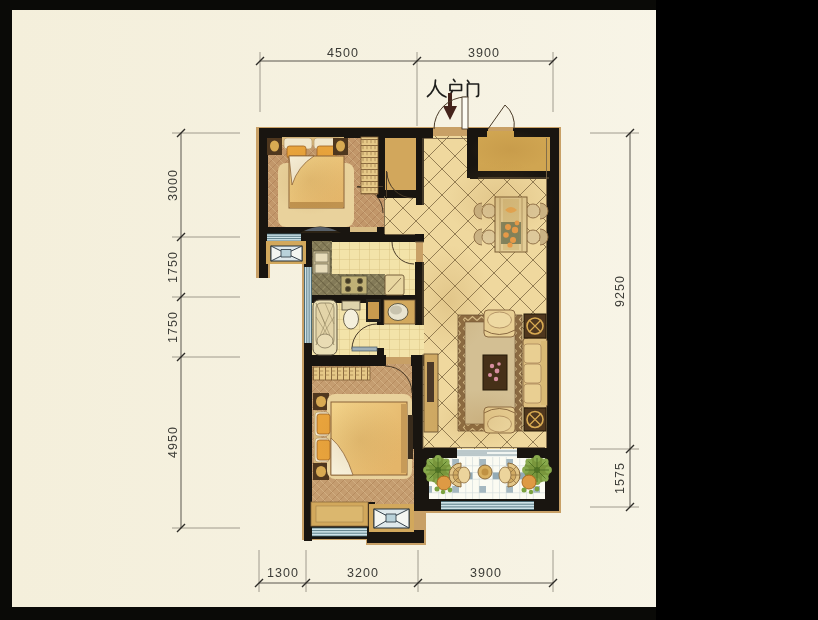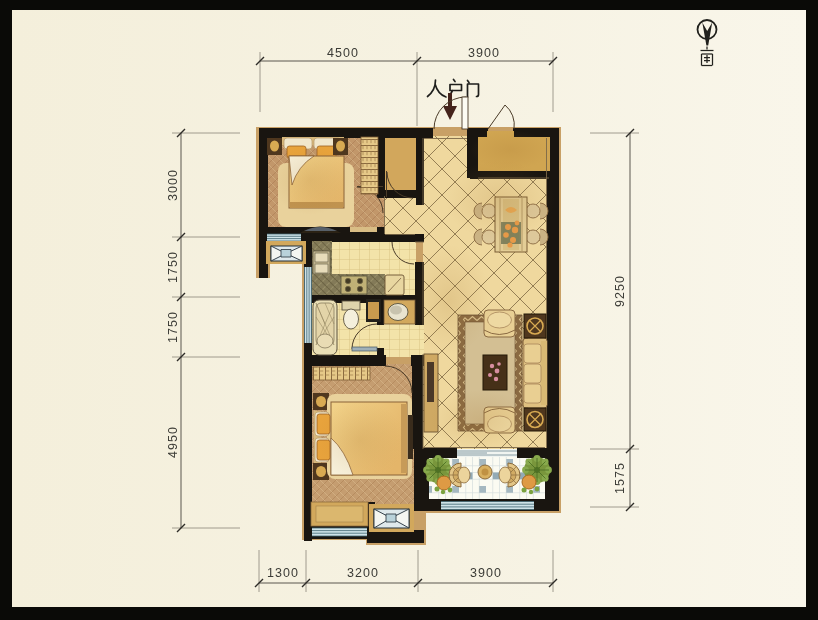--- a/index.html
+++ b/index.html
@@ -1,16 +1,16 @@
 <!DOCTYPE html>
 <html><head>
 <meta charset="utf-8">
 <style>
   html,body{margin:0;padding:0;background:#000;}
-  #stage{position:relative;width:818px;height:620px;overflow:hidden;background:#fdba74;
+  #stage{position:relative;width:656px;height:620px;overflow:hidden;background:#fdba74;
          font-family:"Liberation Sans", sans-serif;}
 </style>
 </head>
 <body>
 <div id="stage">
 <svg width="818" height="620" viewBox="0 0 818 620">
 <defs>
   <pattern id="herri1" width="8" height="8" patternUnits="userSpaceOnUse">
     <rect width="8" height="8" fill="#c2976a"></rect>
     <path d="M0,8 L8,0" stroke="#b1855a" stroke-width="0.9"></path>

